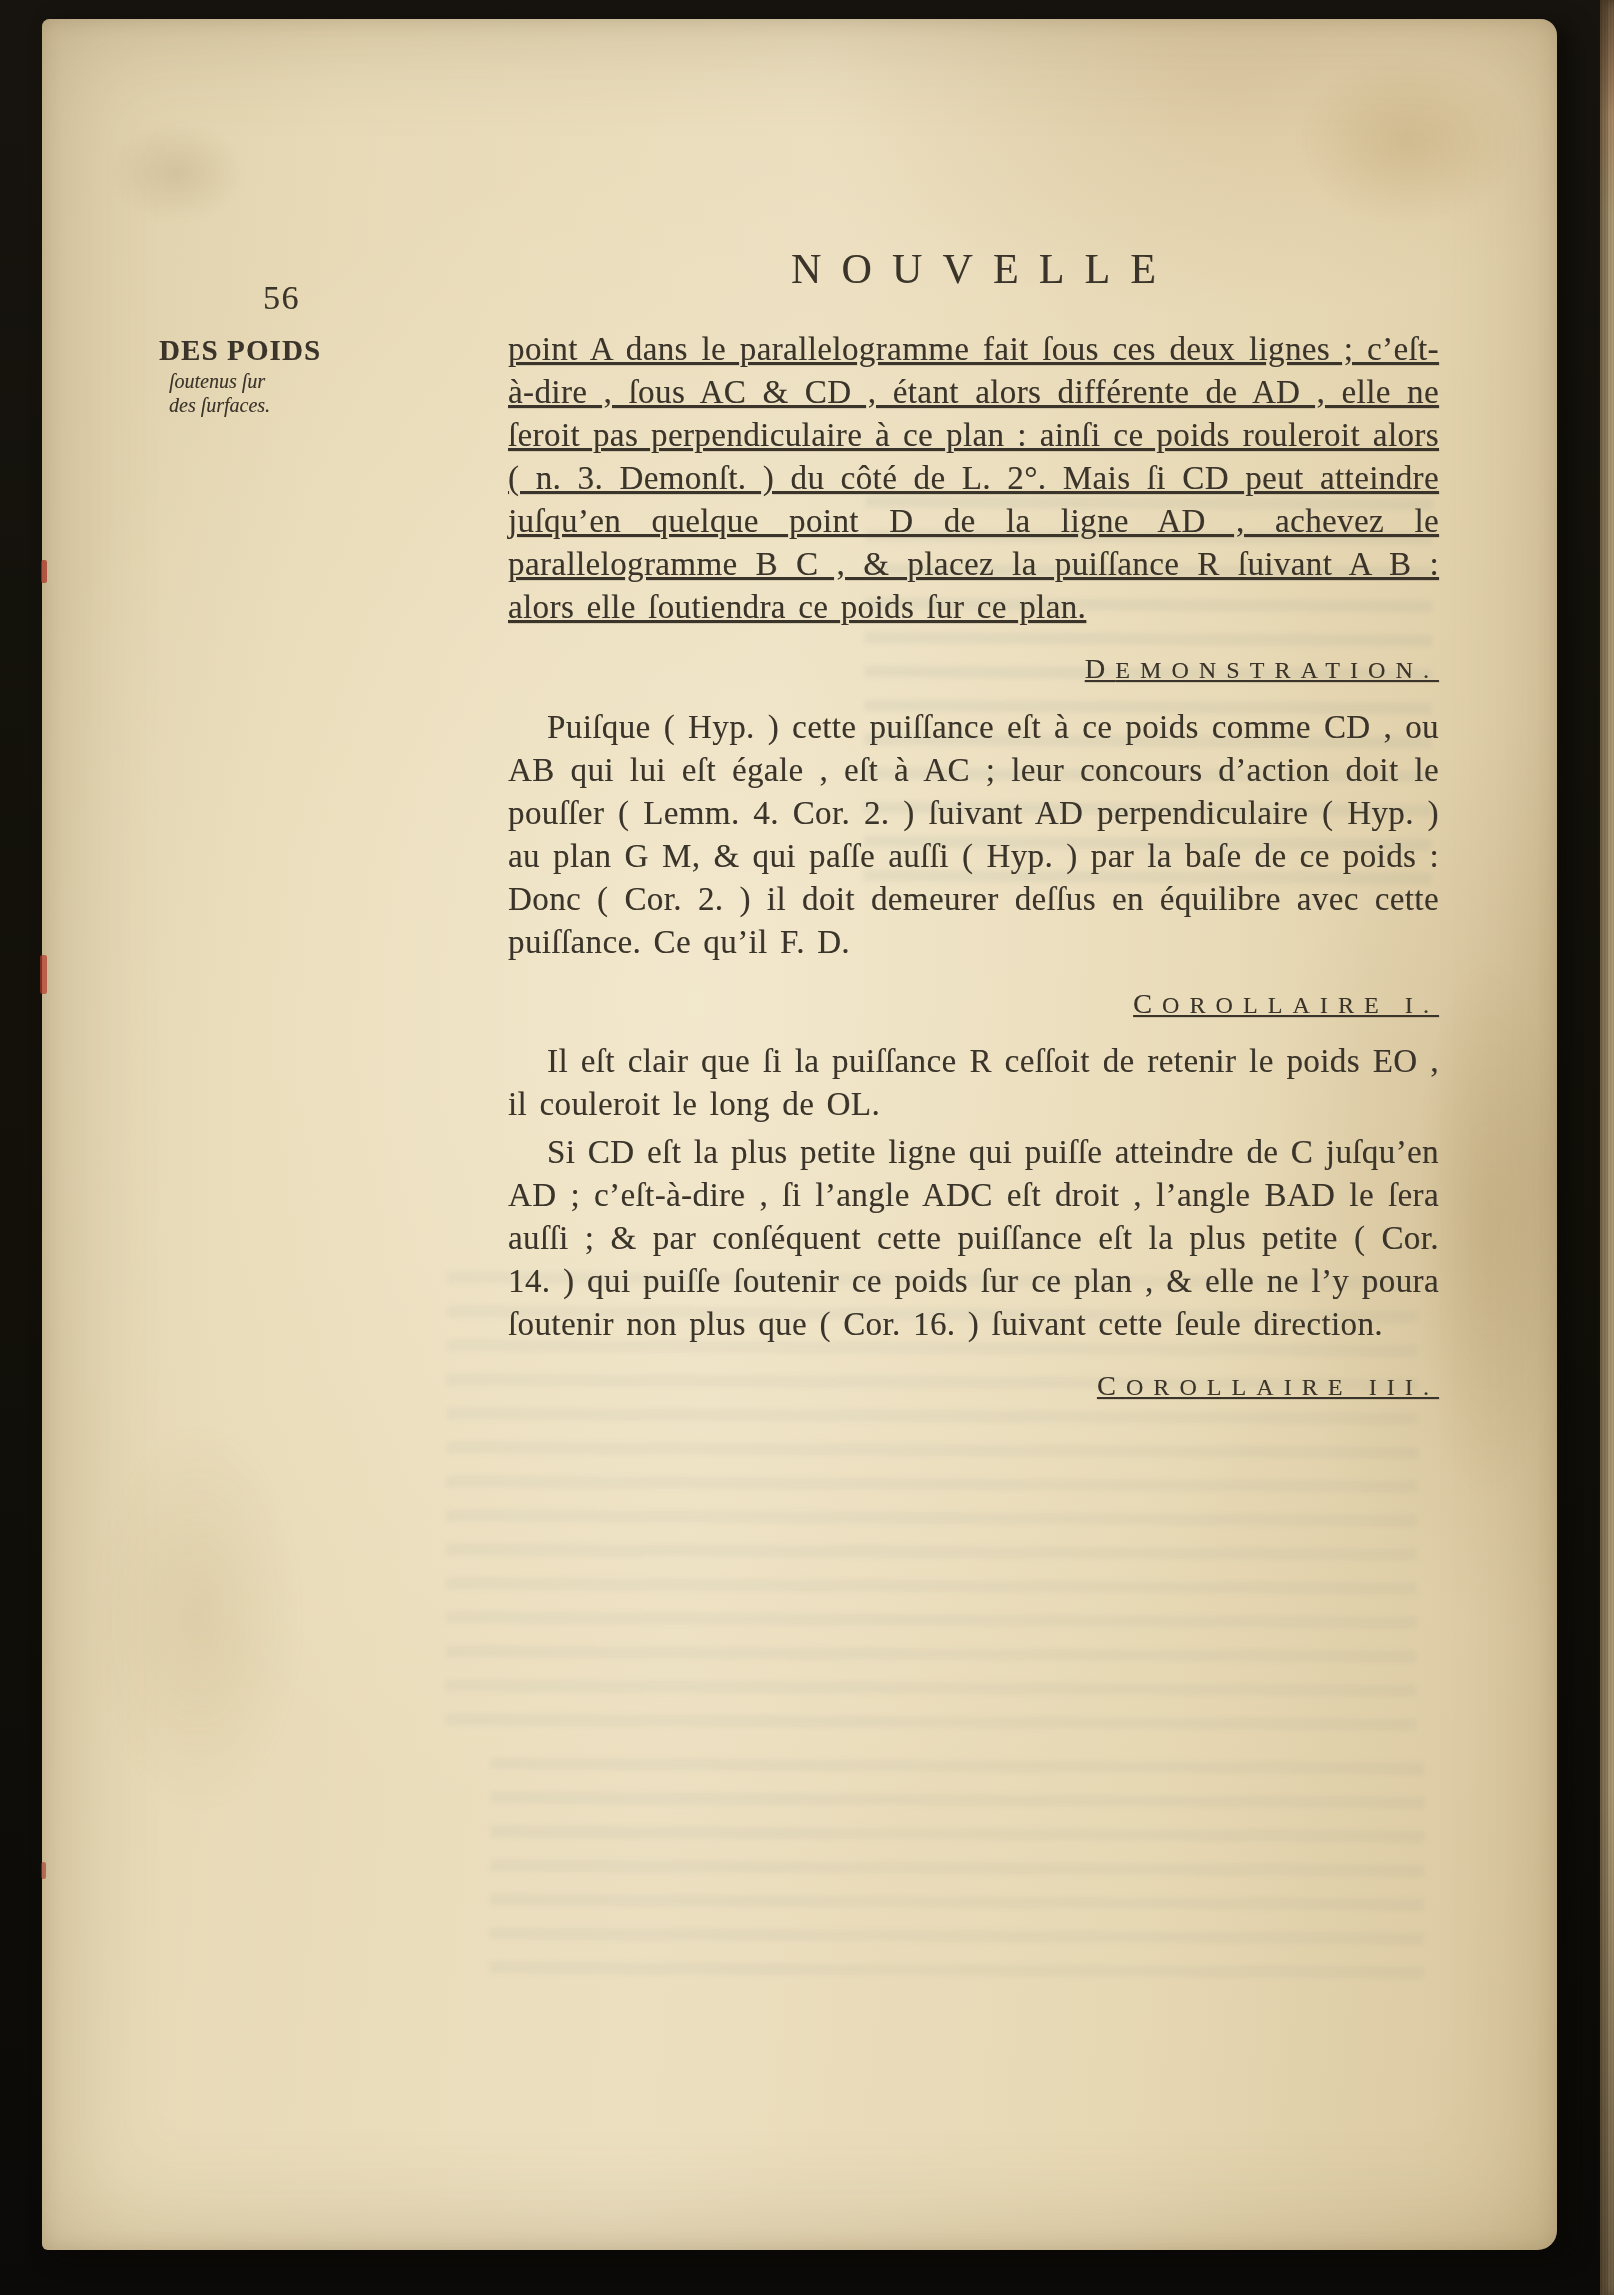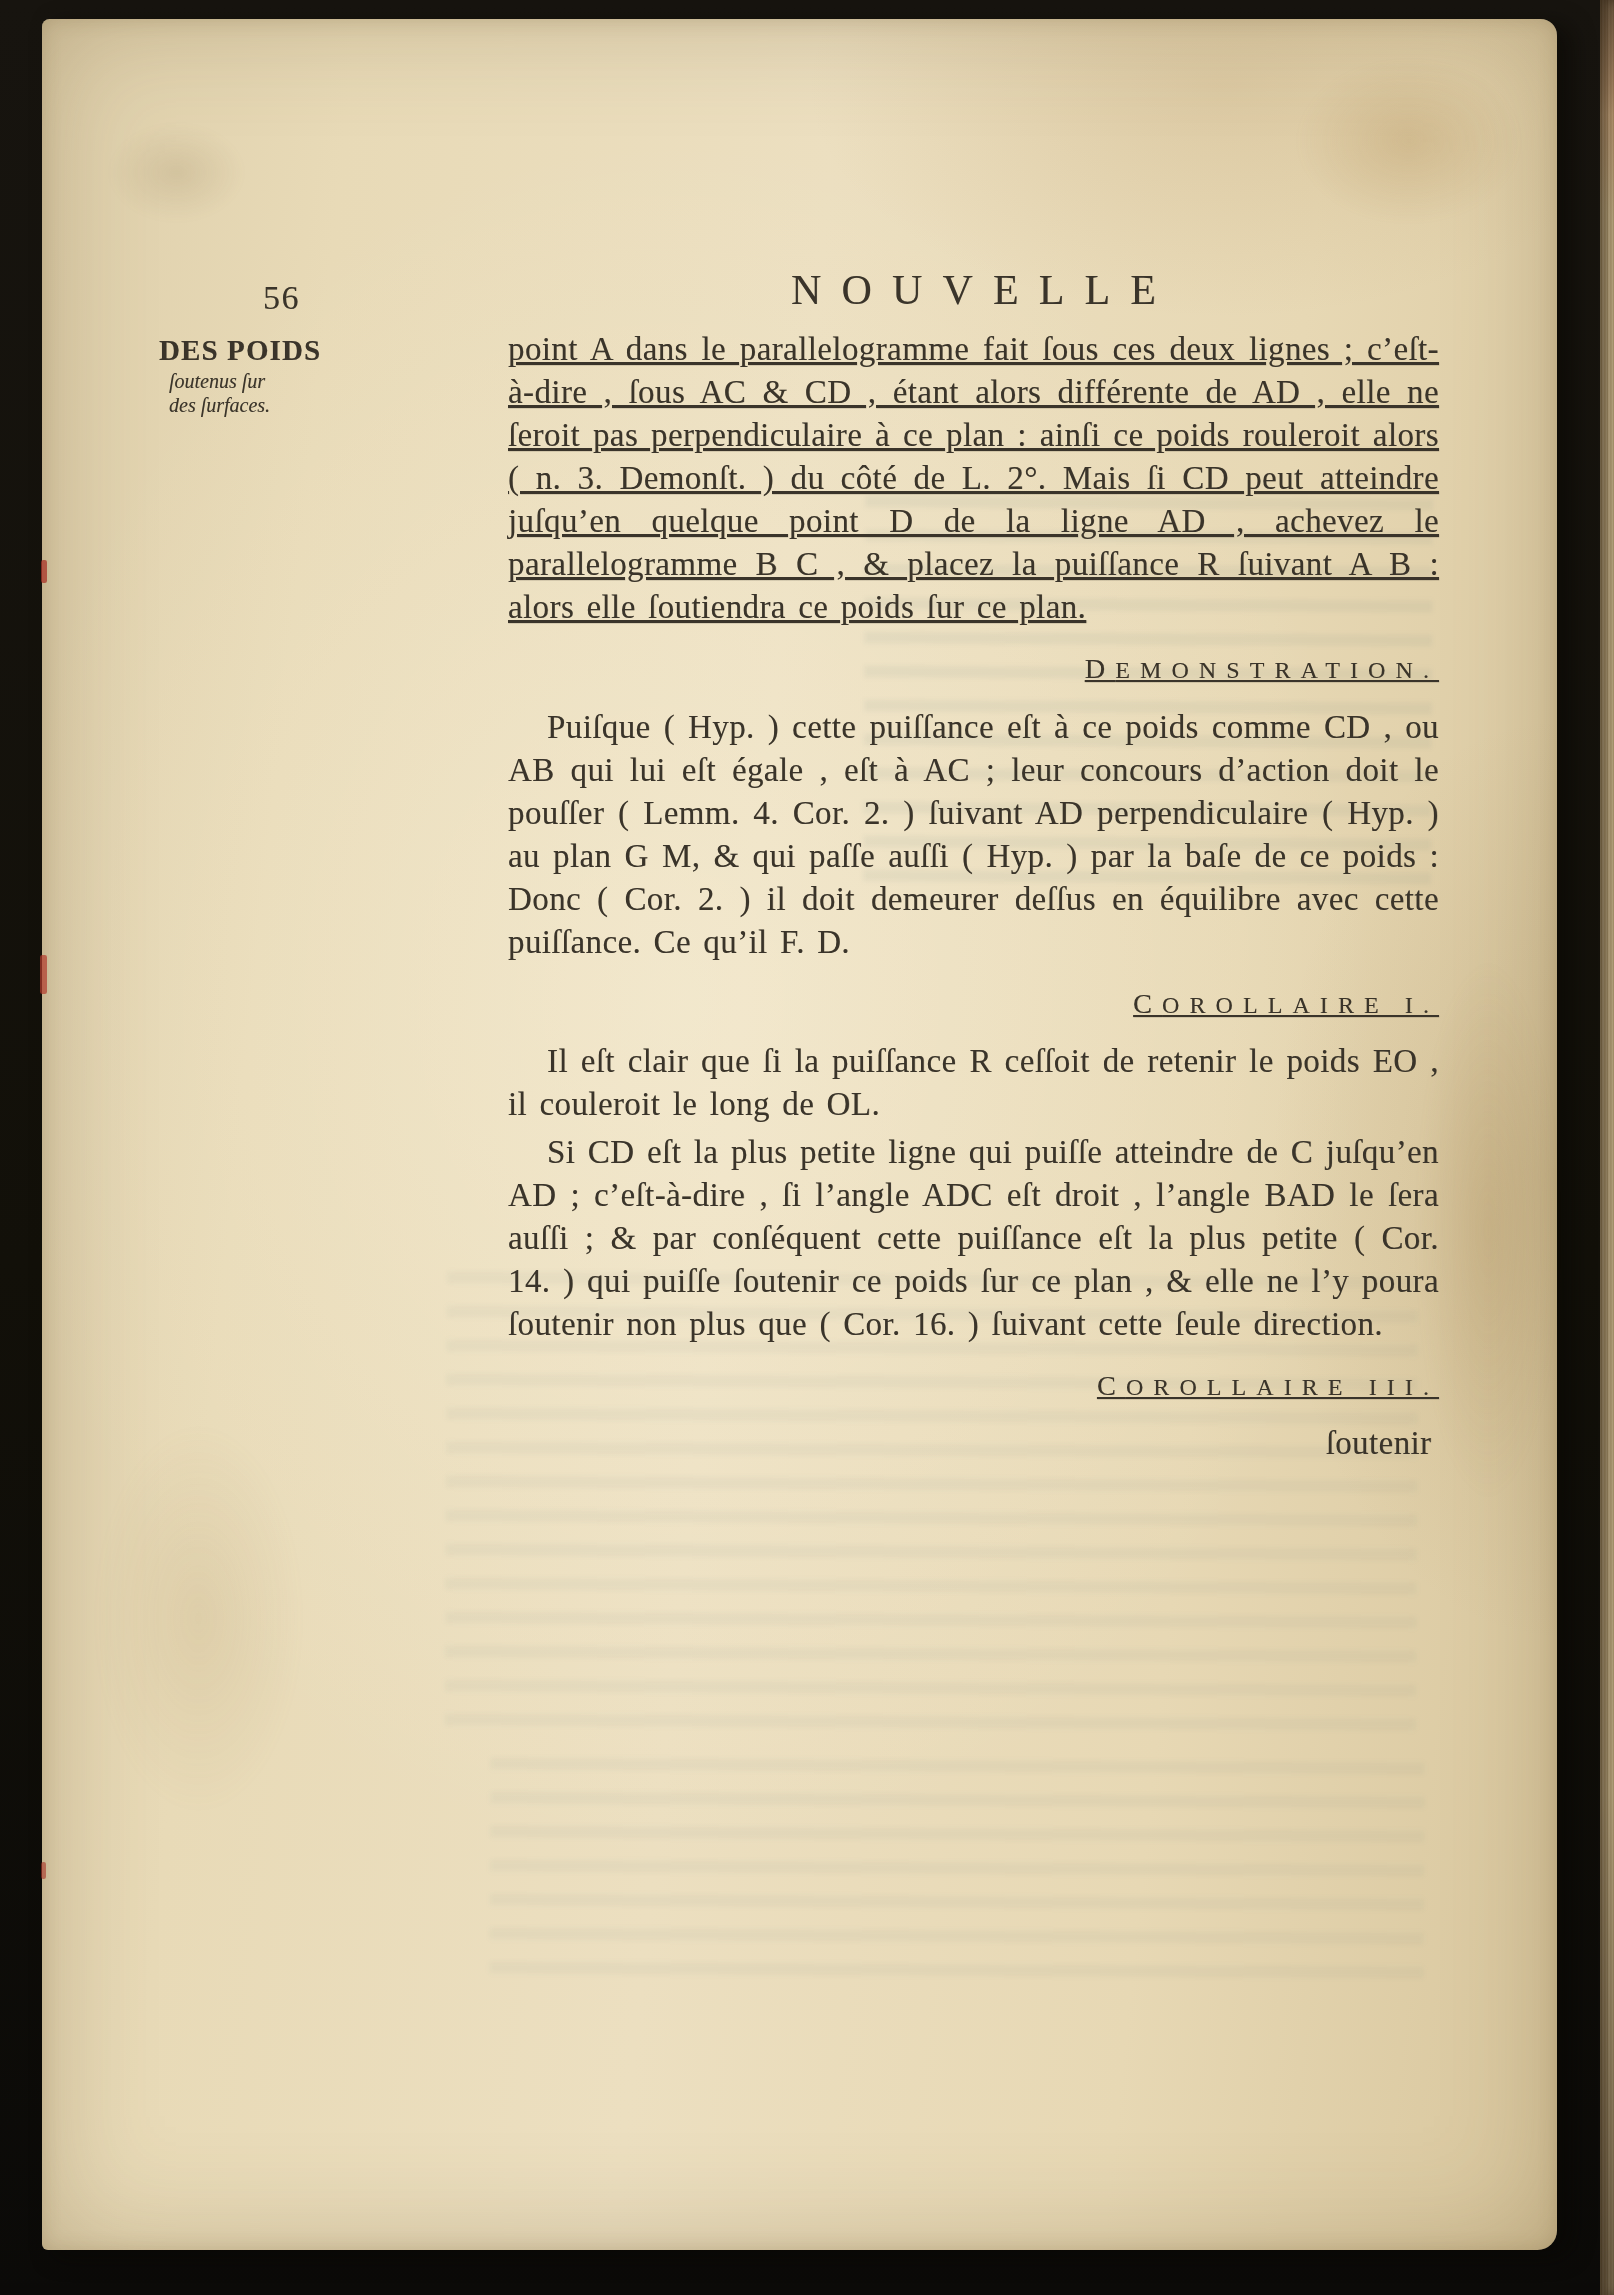--- a/index.html
+++ b/index.html
@@ -67,21 +67,21 @@
   .red-2 { left: -2.2px; top: 936px; width: 6.7px; height: 39px; background: #b23b2c; opacity: .7; }
   .red-3 { left: -1.5px; top: 1843px; width: 5.2px; height: 16.4px; background: #a83428; opacity: .6; }
 
   
   .ink { color: #3a342a; text-shadow: 0.3px 0.4px 0.6px rgba(58,51,38,0.35); }
   .pagenum {
     position: absolute; left: 221px; top: 260px;
     font-size: 34px; letter-spacing: 1.5px;
   }
   .running {
-    position: absolute; left: 466px; top: 247px; width: 931px;
+    position: absolute; left: 466px; top: 226px; width: 931px;
     text-align: center; font-size: 42px; letter-spacing: 0.48em;
     text-indent: 0.48em; 
   }
   .margin-note {
     position: absolute; left: 117px; top: 314px; width: 247px;
     line-height: 1.22;
   }
   .mn-title { font-size: 29px; font-weight: 700; letter-spacing: 1.1px; }
   .mn-line  { font-size: 20px; font-style: italic; margin-left: 10px; }
 
@@ -150,18 +150,17 @@
       <h2 class="heading">COROLLAIRE I.</h2>
 
       <p class="para">Il eſt clair que ſi la puiſſance R ceſſoit de retenir le poids EO , il couleroit le long de OL.</p>
 
 
       <p class="para">Si CD eſt la plus petite ligne qui puiſſe atteindre de C juſqu’en AD ; c’eſt-à-dire , ſi l’angle ADC eſt droit , l’angle BAD le ſera auſſi ; &amp; par conſéquent cette puiſſance eſt la plus petite ( Cor. 14. ) qui puiſſe ſoutenir ce poids ſur ce plan , &amp; elle ne l’y poura ſoutenir non plus que ( Cor. 16. ) ſuivant cette ſeule direction.</p>
 
       <h2 class="heading">COROLLAIRE III.</h2>
 
 
-      <div class="catchword">ſoutenir</div>
     </main>
 
   </div>
 </div>
 
 
 </body></html>

